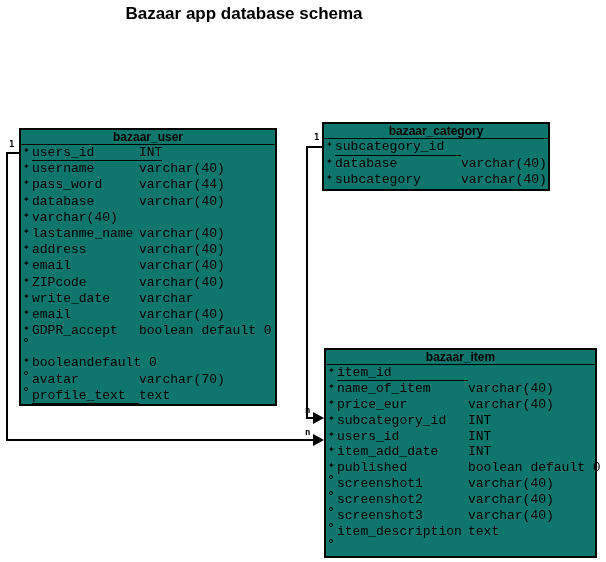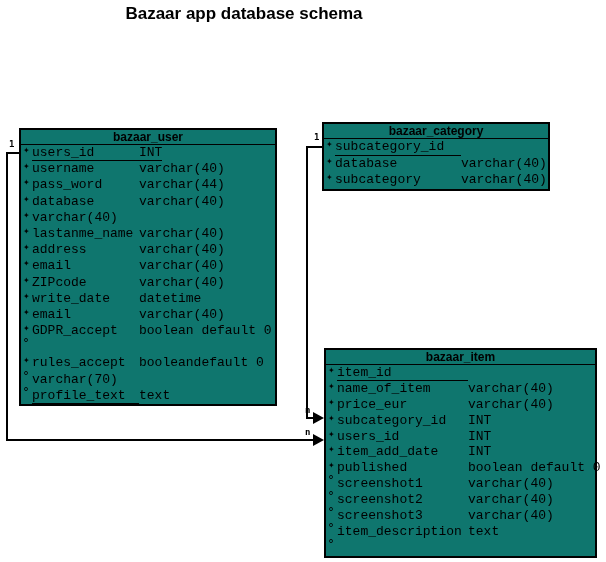--- a/index.html
+++ b/index.html
@@ -120,44 +120,44 @@
           <span class="ftype">varchar(40)</span>
         </div>
         <div class="db-row">
           <span class="marker required">✦</span>
           <span class="fname">ZIPcode</span>
           <span class="ftype">varchar(40)</span>
         </div>
         <div class="db-row">
           <span class="marker required">✦</span>
           <span class="fname">write_date</span>
-          <span class="ftype">datetime</span>
+          <span class="ftype">varchar</span>
         </div>
         <div class="db-row">
           <span class="marker required">✦</span>
           <span class="fname">email</span>
           <span class="ftype">varchar(40)</span>
         </div>
         <div class="db-row">
           <span class="marker required">✦</span>
           <span class="fname">GDPR_accept</span>
           <span class="ftype">boolean default 0</span>
         </div>
         <div class="db-row">
           <span class="marker nullable">°</span>
           <span class="fname"></span>
           <span class="ftype"></span>
         </div>
         <div class="db-row">
           <span class="marker required">✦</span>
-          <span class="fname">rules_accept</span>
           <span class="ftype">booleandefault 0</span>
         </div>
         <div class="db-row">
           <span class="marker nullable">°</span>
+          <span class="fname">avatar</span>
           <span class="ftype">varchar(70)</span>
         </div>
         <div class="db-row">
           <span class="marker nullable">°</span>
           <span class="fname u">profile_text</span>
           <span class="ftype">text</span>
         </div>
       </div>
   </div>
 

